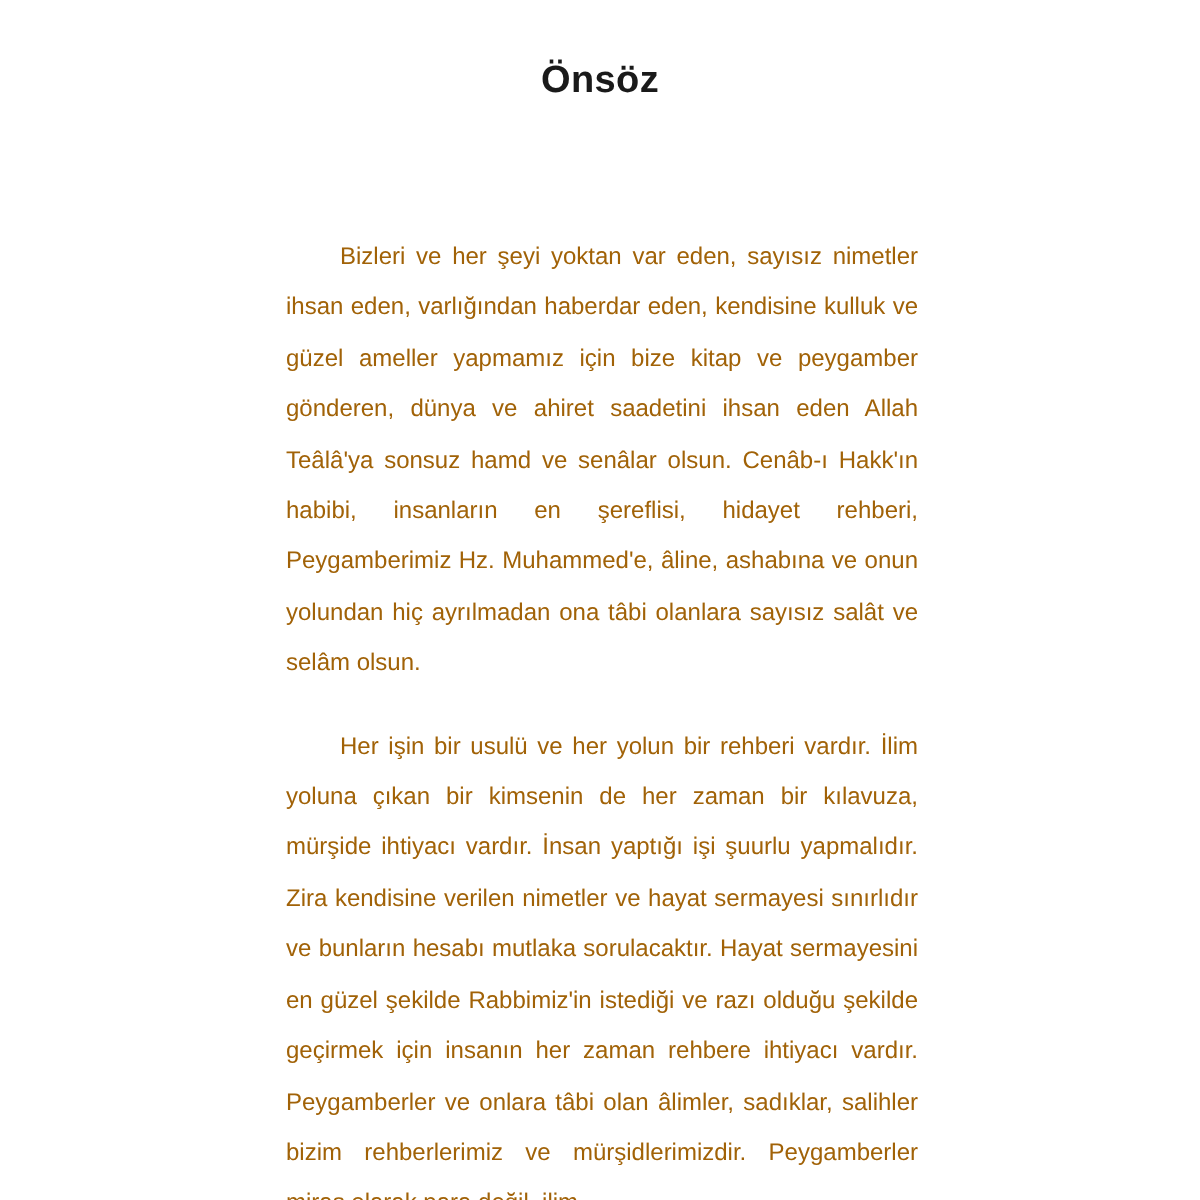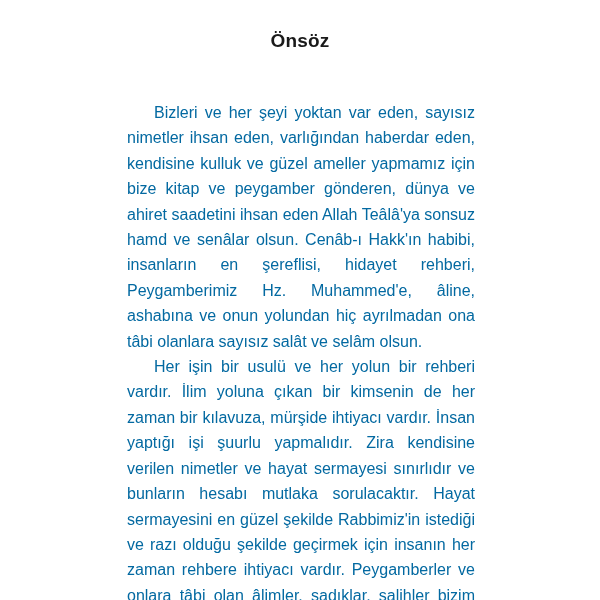--- a/index.html
+++ b/index.html
@@ -34,29 +34,29 @@
   }
 
   .body-column {
     position: absolute;
     top: 100px;
     left: 127px;
     width: 348px;
   }
 
   .body-paragraph {
-    margin: 0;
+    margin: 16px;
     text-indent: 27px;
     text-align: justify;
     text-justify: inter-word;
     font-family: "Liberation Sans", sans-serif;
-    font-size: 16px;
+    font-size: 12px;
     font-weight: normal;
     line-height: 25.4px;
-    color: #0369a1;
+    color: #a16207;
     hyphens: manual;
     word-spacing: 0px;
   }
 
   
   .body-paragraph.is-clipped {
     overflow: hidden;
   }
 </style>
 </head>

